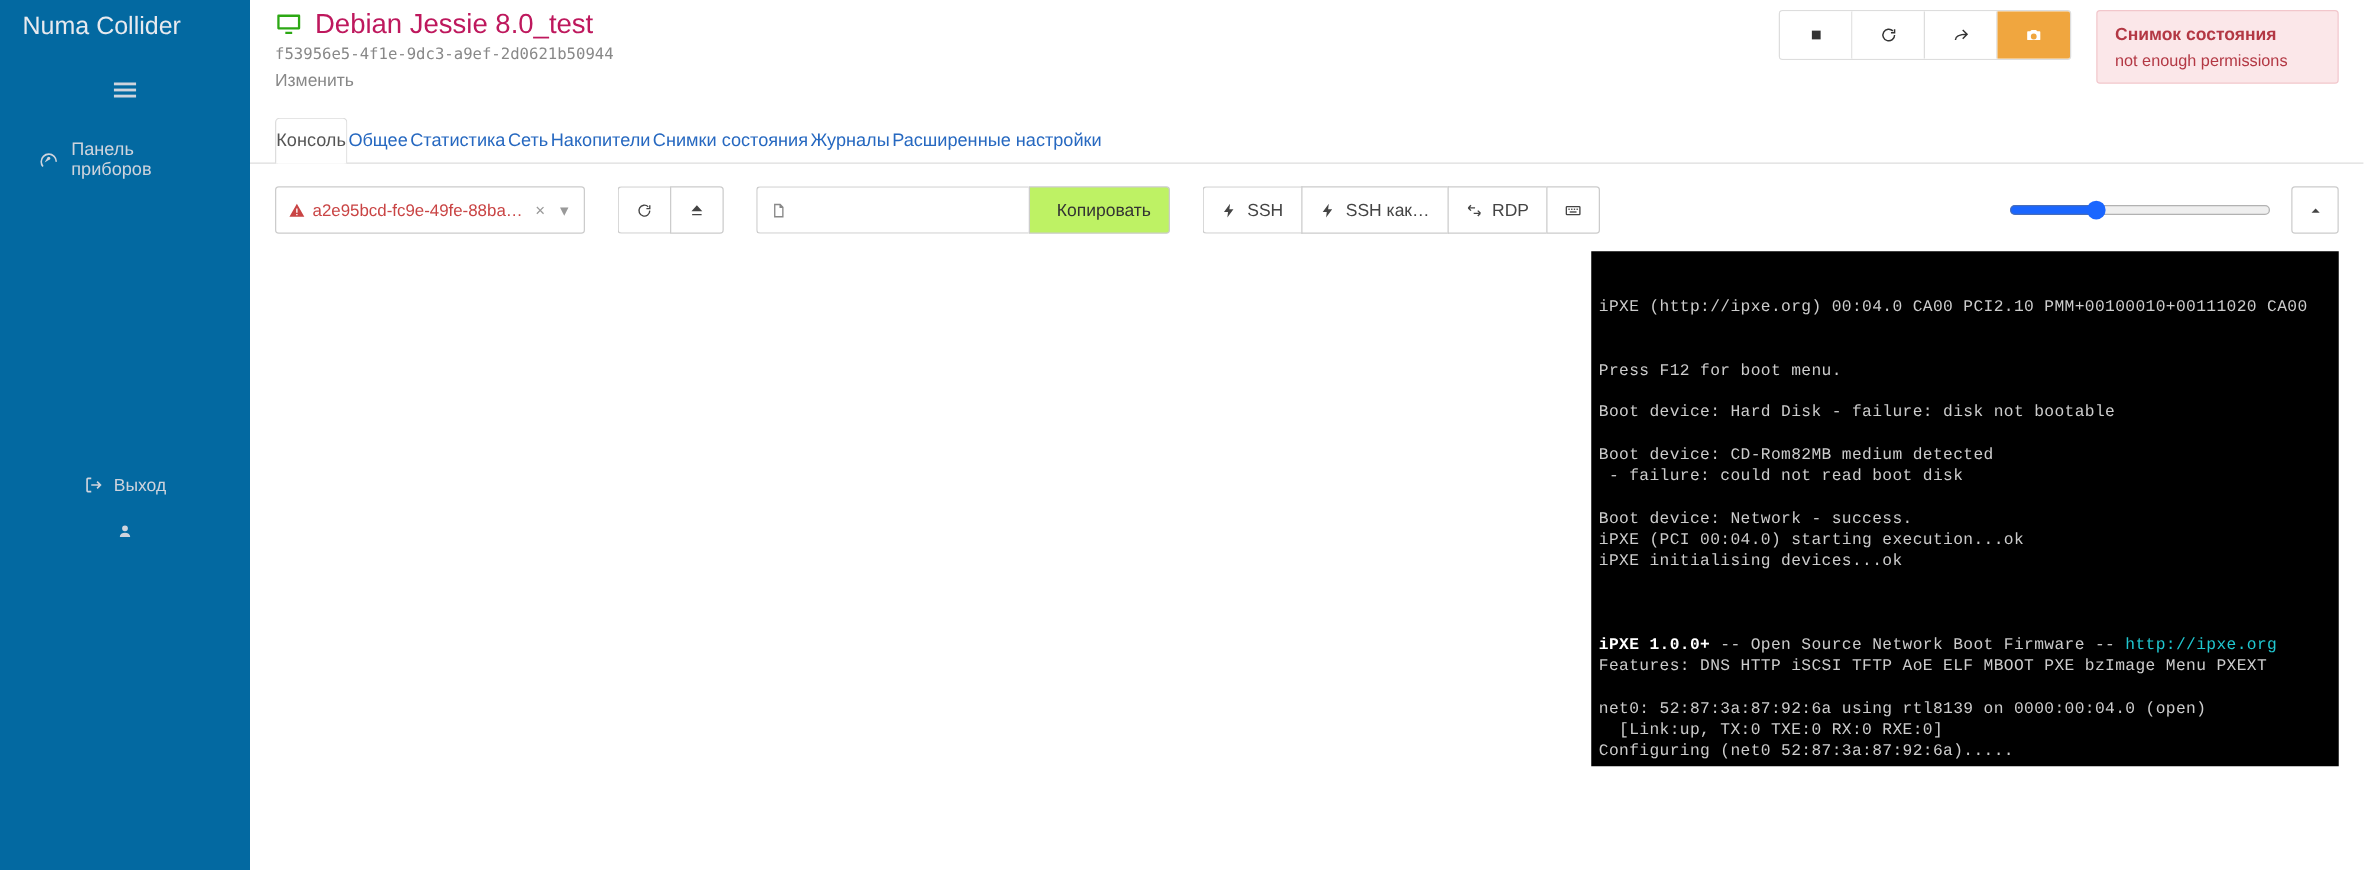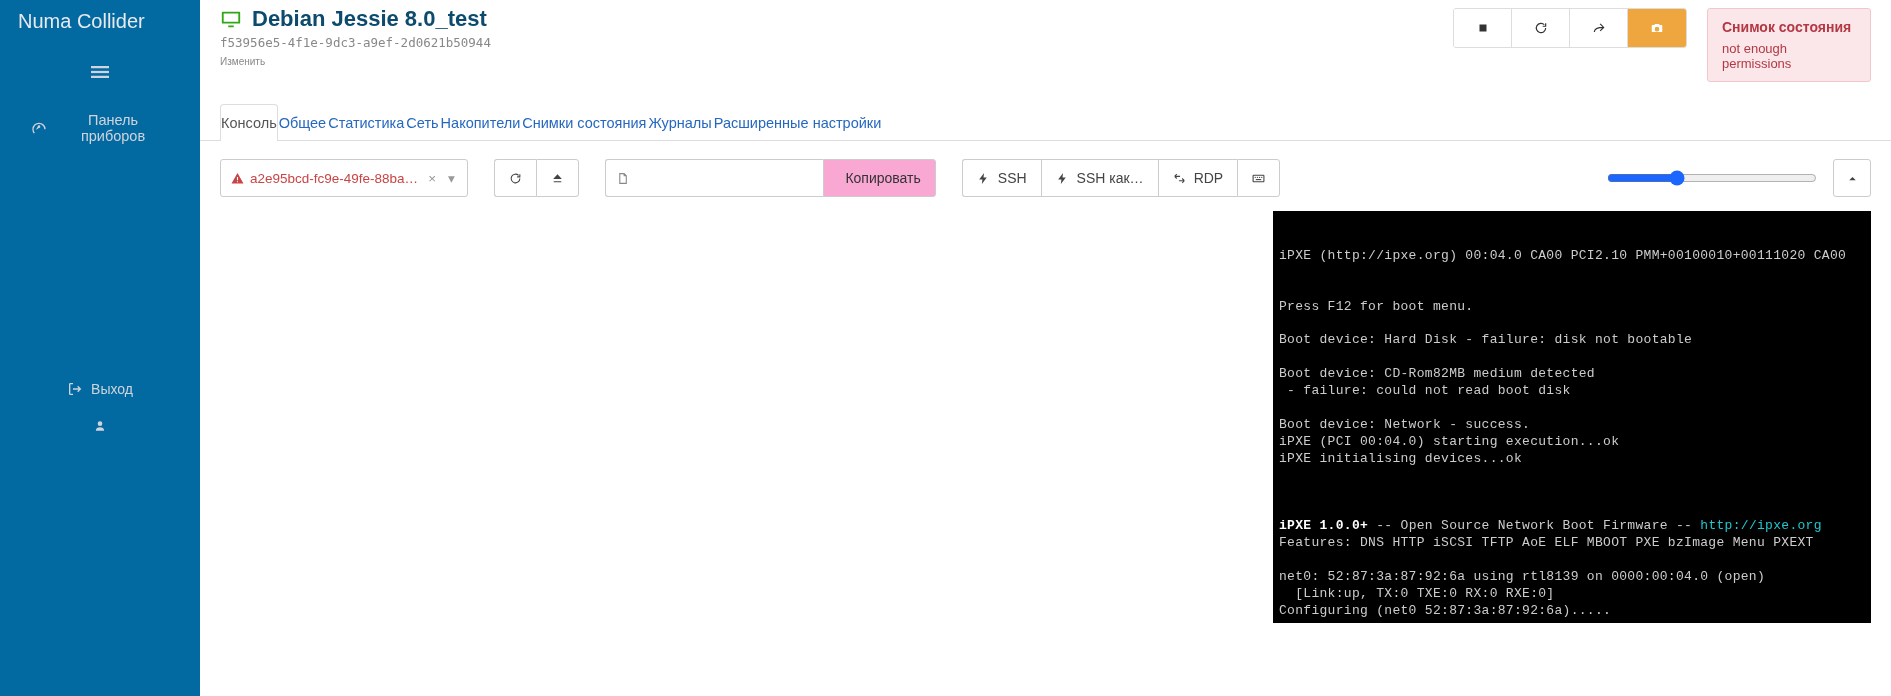--- a/index.html
+++ b/index.html
@@ -1,43 +1,43 @@
 <!DOCTYPE html>
 <html><head>
 <meta charset="utf-8">
 <style>
 * { margin: 0; padding: 0; box-sizing: border-box; }
 body { font-family: -apple-system, BlinkMacSystemFont, "Segoe UI", Arial, sans-serif; font-size: 14px; color: #333; background: #fff; }
 .layout { display: flex; height: 100vh; }
 .sidebar { width: 200px; min-width: 200px; background: #0369a1; color: #cfd4dd; display: flex; flex-direction: column; }
 .brand { padding: 10px 18px; font-size: 20px; color: #e8eaef; font-weight: 400; }
 .menu-toggle { text-align: center; padding: 20px 0 16px; color: #cfd4dd; cursor: pointer; font-size: 18px; }
-.nav-item { display: flex; align-items: center; gap: 10px; padding: 10px 31px; cursor: pointer; font-size: 14.5px; color: #cfd4dd; text-align: center; }
+.nav-item { display: flex; align-items: center; gap: 10px; padding: 10px 31px; cursor: pointer; font-size: 14.5px; color: #cfd4dd; }
 .nav-item svg { width: 16px; height: 16px; flex-shrink: 0; }
 .nav-spacer { flex: 1; }
 .nav-bottom { padding-bottom: 250px; }
 .logout { display: flex; align-items: center; justify-content: center; gap: 8px; padding: 12px 0; cursor: pointer; color: #cfd4dd; }
 .user-ic { text-align: center; padding: 10px 0; font-size: 15px; color: #cfd4dd; cursor: pointer; }
 
 .main { flex: 1; display: flex; flex-direction: column; overflow: hidden; }
 .header { display: flex; align-items: flex-start; padding: 6px 20px 0; }
 .title-block { flex: 1; }
 .title-row { display: flex; align-items: center; gap: 10px; }
 .monitor-ic { color: #2ca814; width: 22px; height: 22px; }
-.title { font-size: 22px; color: #0c4a6e; font-weight: 700; }
+.title { font-size: 22px; color: #be185d; font-weight: 400; }
 .uuid { font-family: ui-monospace, Menlo, Consolas, monospace; font-size: 12.5px; color: #888; margin-top: 3px; }
-.edit-link { font-size: 10px; color: #888; margin-top: 6px; cursor: pointer; }
+.edit-link { font-size: 14px; color: #888; margin-top: 6px; cursor: pointer; }
 
 .action-btns { display: flex; border: 1px solid #ddd; border-radius: 3px; overflow: hidden; margin-right: 20px; margin-top: 2px; }
 .action-btn { width: 58px; height: 38px; display: flex; align-items: center; justify-content: center; background: #fff; border-right: 1px solid #ddd; cursor: pointer; }
 .action-btn:last-child { border-right: none; }
 .action-btn.cam { background: #f0a63f; color: #fff; }
 .action-btn svg { width: 14px; height: 14px; }
 
-.alert { width: 164px; border: 1px solid #f2c7cc; background: #fbe7e9; border-radius: 3px; padding: 10px 14px; margin-top: 2px; }
+.alert { width: 194px; border: 1px solid #f2c7cc; background: #fbe7e9; border-radius: 3px; padding: 10px 14px; margin-top: 2px; }
 .alert-title { color: #b33844; font-weight: 600; font-size: 14px; margin-bottom: 6px; }
 .alert-body { color: #b33844; font-size: 13px; }
 
 .tabs { display: flex; border-bottom: 1px solid #ddd; padding: 22px 20px 0; gap: 0; }
 .tab { padding: 10px 0; cursor: pointer; color: #2668c0; font-size: 14.5px; border: 1px solid transparent; border-bottom: none; border-radius: 4px 4px 0 0; margin-bottom: -1px; }
 .tab.active { color: #555; border-color: #ddd; background: #fff; }
 
 .content { flex: 1; padding: 18px 20px; display: flex; flex-direction: column; gap: 14px; }
 .toolbar { display: flex; gap: 26px; align-items: center; flex-wrap: nowrap; }
 .btn { height: 38px; display: inline-flex; align-items: center; justify-content: center; gap: 8px; padding: 0 14px; border: 1px solid #ccc; border-radius: 3px; background: #fff; cursor: pointer; font-size: 14px; color: #444; white-space: nowrap; }
@@ -48,21 +48,21 @@
 .btn-group .btn:last-child { border-radius: 0 3px 3px 0; border-right-width: 1px; }
 .warn-pill { height: 38px; display: inline-flex; align-items: center; gap: 6px; padding: 0 10px; border: 1px solid #ccc; border-radius: 3px; color: #c94444; font-size: 13.5px; min-width: 200px; }
 .warn-pill .x { color: #999; cursor: pointer; padding: 0 4px; margin-left: auto; }
 .warn-pill .chev { color: #999; cursor: pointer; padding: 0 2px; }
 .spacer-flex { flex: 1; }
 .slider-wrap { display: flex; align-items: center; gap: 16px; }
 input[type=range] { width: 210px; accent-color: #1a66ff; cursor: pointer; }
 .copy-row { display: flex; align-items: stretch; width: 331px; }
 .copy-input { flex: 1; height: 38px; border: 1px solid #ccc; border-right: none; border-radius: 3px 0 0 3px; padding: 0 10px; display: flex; align-items: center; }
 .copy-input svg { width: 13px; height: 13px; color: #888; }
-.copy-btn { height: 38px; padding: 0 14px; border: 1px solid #ccc; border-radius: 0 3px 3px 0; background: #f9a8d4; cursor: pointer; display: inline-flex; align-items: center; gap: 7px; }
+.copy-btn { height: 38px; padding: 0 14px; border: 1px solid #ccc; border-radius: 0 3px 3px 0; background: #bef264; cursor: pointer; display: inline-flex; align-items: center; gap: 7px; }
 
 .console-wrap { display: flex; justify-content: flex-end; }
 .console { background: #000; color: #ccc; font-family: ui-monospace, "Courier New", monospace; font-size: 13px; line-height: 1.3; padding: 20px 6px 4px; width: 598px; white-space: pre; overflow: hidden; letter-spacing: .3px; }
 .console .bold { color: #fff; font-weight: bold; }
 .console .link { color: #20c7d0; }
 </style>
 </head>
 <body>
 
 <div class="layout">

